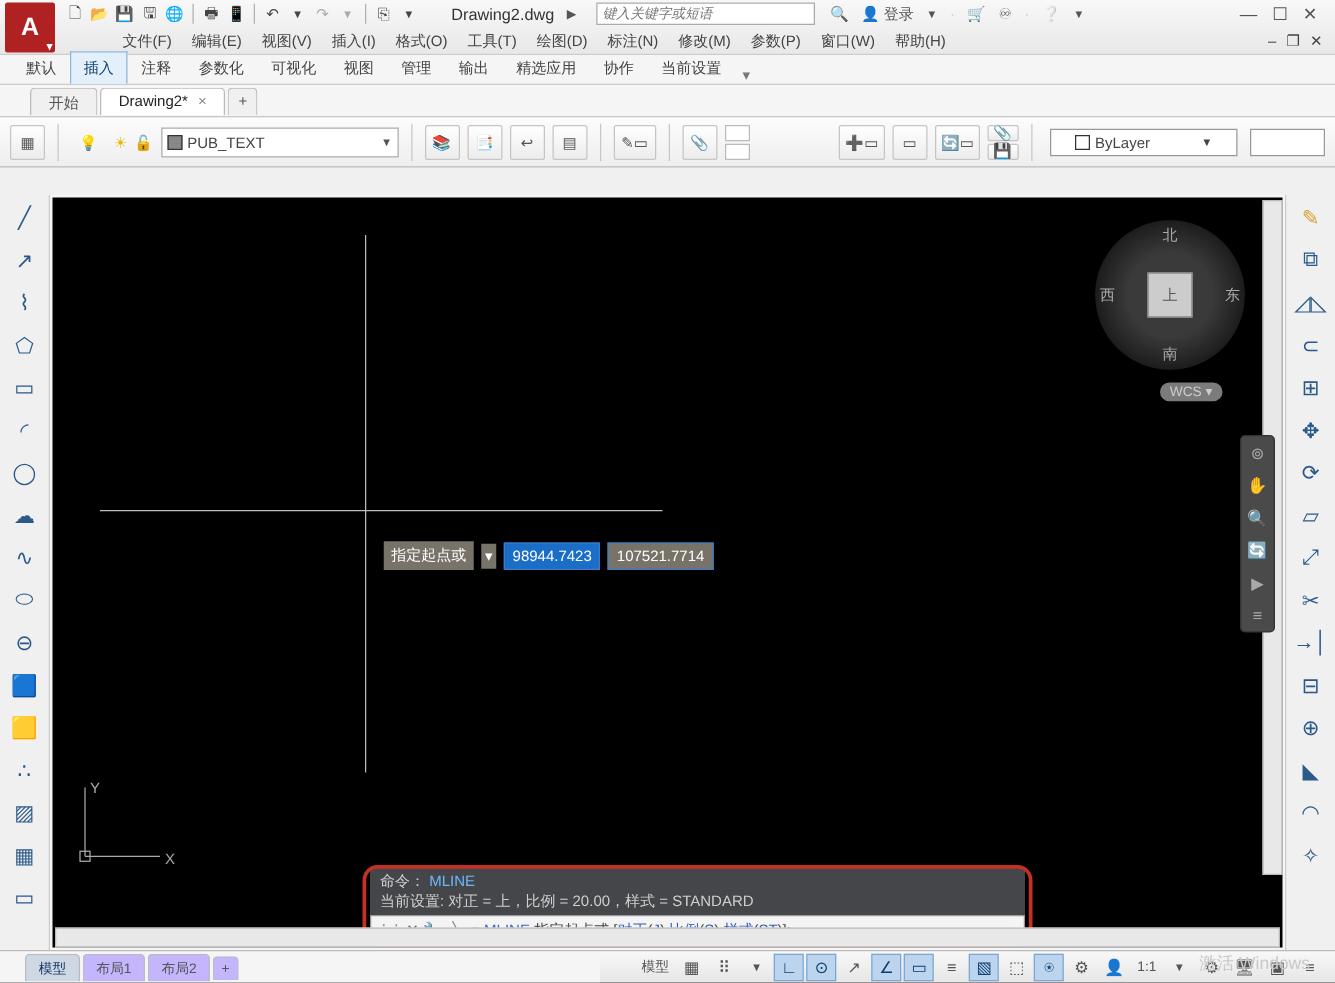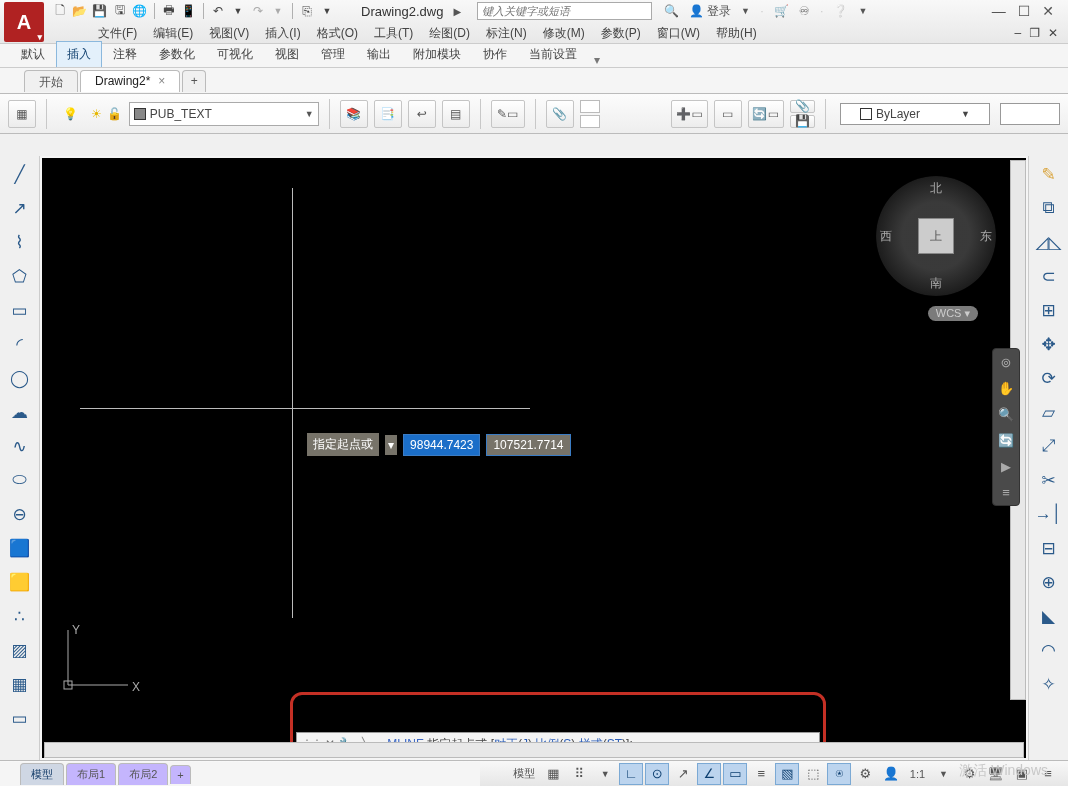--- a/index.html
+++ b/index.html
@@ -178,21 +178,21 @@
 
 <div class="ribbon-tabs">
   <div class="ribbon-tab">默认</div>
   <div class="ribbon-tab active">插入</div>
   <div class="ribbon-tab">注释</div>
   <div class="ribbon-tab">参数化</div>
   <div class="ribbon-tab">可视化</div>
   <div class="ribbon-tab">视图</div>
   <div class="ribbon-tab">管理</div>
   <div class="ribbon-tab">输出</div>
-  <div class="ribbon-tab">附加模块</div>
+  <div class="ribbon-tab">精选应用</div>
   <div class="ribbon-tab">协作</div>
   <div class="ribbon-tab">当前设置</div>
   <span style="margin-left:6px;color:#777;cursor:pointer">▾</span>
 </div>
 
 <div class="doctabs">
   <div class="doctab">开始</div>
   <div class="doctab active"><span>Drawing2*</span><span class="close">×</span></div>
   <div class="doctab plus">+</div>
 </div>
@@ -294,20 +294,24 @@
         <svg width="80" height="70">
           <line x1="10" y1="60" x2="10" y2="5" stroke="#aaa"></line>
           <line x1="10" y1="60" x2="70" y2="60" stroke="#aaa"></line>
           <rect x="6" y="56" width="8" height="8" fill="none" stroke="#aaa"></rect>
         </svg>
         <span style="position:absolute;top:-2px;left:14px">Y</span>
         <span style="position:absolute;bottom:4px;left:74px">X</span>
       </div>
 
       <div class="cmd-area">
+        <div class="cmd-hist">
+          <div><span>命令：</span> <span class="cmdname">MLINE</span></div>
+          <div>当前设置: 对正 = 上，比例 = 20.00，样式 = STANDARD</div>
+        </div>
         <div class="cmd-input-row">
           <span class="handle">⋮⋮</span>
           <span class="x">✕</span>
           <span class="wrench">🔧</span>
           <span class="chev">╲</span>
           <span style="color:#888">▾</span>
           <span class="cmd-text">
             <b>MLINE</b>&nbsp;<span>指定起点或</span>
             <span>[</span><span class="blue">对正</span>(<span class="blue">J</span>)
             <span class="blue">比例</span>(<span class="blue">S</span>)

